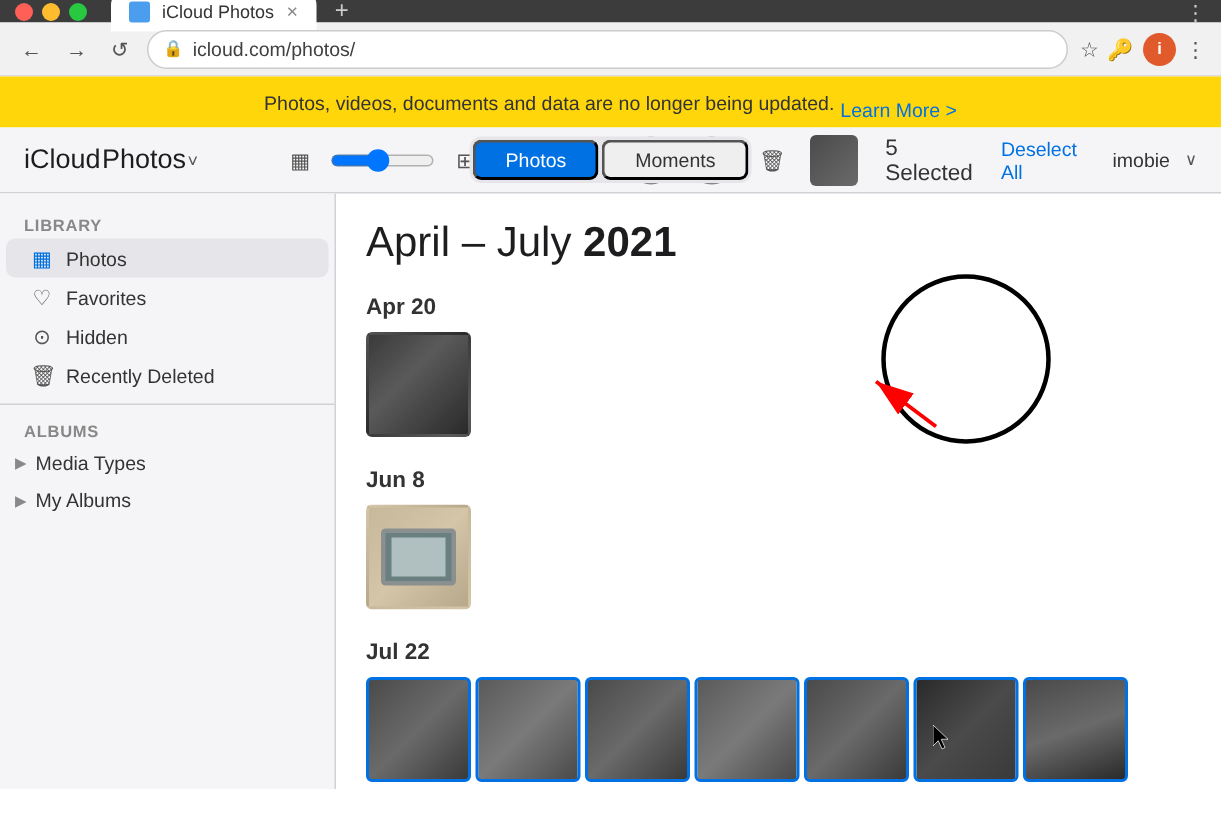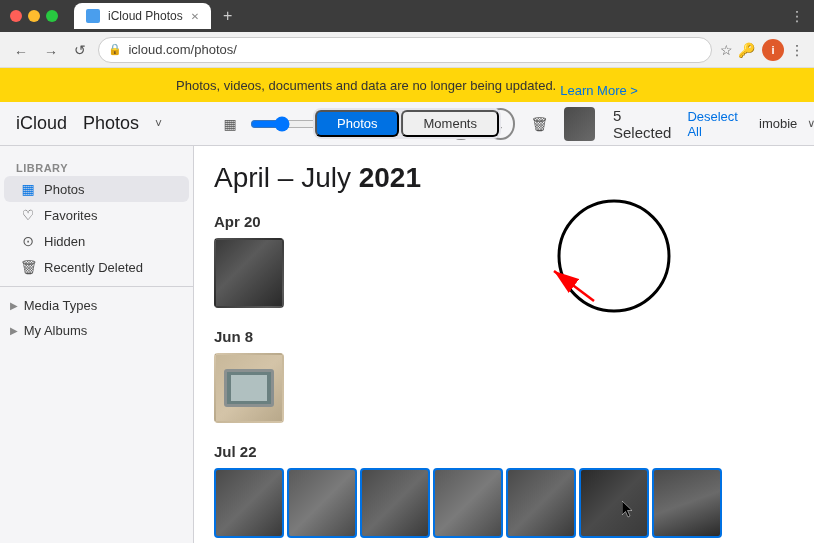--- a/index.html
+++ b/index.html
@@ -1,19 +1,19 @@
 <!DOCTYPE html>
 <html><head>
   <meta charset="utf-8">
   <style>
     * { margin: 0; padding: 0; box-sizing: border-box; }
     body { font-family: -apple-system, BlinkMacSystemFont, 'Segoe UI', sans-serif; background: #fff; width: 814px; height: 543px; overflow: hidden; }
 
     
-    .browser-chrome { background: #3c3c3c; height: 32px; display: flex; align-items: center; padding: 0 10px; gap: 6px; }
+    .browser-chrome { background: #3c3c3c; height: 15px; display: flex; align-items: center; padding: 0 10px; gap: 6px; }
     .traffic-lights { display: flex; gap: 6px; align-items: center; }
     .tl { width: 12px; height: 12px; border-radius: 50%; }
     .tl-red { background: #ff5f57; }
     .tl-yellow { background: #febc2e; }
     .tl-green { background: #28c840; }
     .browser-tab { background: #fff; border-radius: 8px 8px 0 0; padding: 0 12px; height: 26px; display: flex; align-items: center; gap: 8px; font-size: 12px; color: #333; margin-left: 10px; }
     .tab-favicon { width: 14px; height: 14px; background: #4a9eed; border-radius: 2px; }
     .tab-close { color: #888; font-size: 10px; cursor: pointer; }
     .new-tab-btn { color: #ccc; font-size: 16px; margin-left: 6px; cursor: pointer; }
     .browser-more { color: #ccc; margin-left: auto; font-size: 14px; }
@@ -29,35 +29,35 @@
     .addr-action-btn { background: none; border: none; cursor: pointer; color: #555; font-size: 14px; }
     .profile-avatar { width: 22px; height: 22px; border-radius: 50%; background: #e05a2b; display: flex; align-items: center; justify-content: center; color: white; font-size: 11px; font-weight: bold; }
 
     
     .storage-banner { background: #ffd60a; height: 34px; display: flex; align-items: center; justify-content: center; gap: 4px; font-size: 13px; color: #333; }
     .storage-banner strong { font-weight: 600; }
     .learn-more-link { color: #0071e3; font-weight: 500; cursor: pointer; text-decoration: none; margin-top: 10px; }
 
     
     .app-header { height: 44px; background: #f5f5f7; border-bottom: 1px solid #d1d1d6; display: flex; align-items: center; padding: 0 16px; gap: 12px; }
-    .app-logo { font-size: 18px; font-weight: 300; color: #1d1d1f; display: flex; align-items: center; gap: 16px; }
+    .app-logo { font-size: 18px; font-weight: 300; color: #1d1d1f; display: flex; align-items: center; gap: 1px; }
     .logo-chevron { color: #555; font-size: 12px; }
     .header-tabs { display: flex; gap: 0; margin-left: auto; margin-right: auto; background: none; }
     .header-tab { padding: 4px 20px; font-size: 13px; cursor: pointer; border-radius: 6px; color: #333; }
     .header-tab.active { background: #0071e3; color: white; border-radius: 6px; }
     .header-actions { display: flex; gap: 10px; align-items: center; margin-left: auto; }
     .header-action-btn { background: none; border: none; cursor: pointer; color: #555; font-size: 18px; width: 32px; height: 32px; display: flex; align-items: center; justify-content: center; border-radius: 50%; }
     .selected-count { font-size: 15px; font-weight: 500; color: #333; margin-left: 8px; }
     .deselect-all-link { color: #0071e3; font-size: 13px; cursor: pointer; text-decoration: none; }
 
     
     .main-layout { display: flex; height: calc(543px - 32px - 36px - 34px - 44px); }
 
     
-    .sidebar { width: 194px; background: #f5f5f7; border-right: 1px solid #d1d1d6; padding: 10px 0; overflow-y: auto; flex-shrink: 0; }
+    .sidebar { width: 224px; background: #f5f5f7; border-right: 1px solid #d1d1d6; padding: 10px 0; overflow-y: auto; flex-shrink: 0; }
     .sidebar-section-label { font-size: 11px; font-weight: 600; color: #888; padding: 6px 16px 2px; text-transform: uppercase; letter-spacing: 0.5px; }
     .sidebar-item { display: flex; align-items: center; gap: 8px; padding: 5px 16px; font-size: 13px; color: #333; cursor: pointer; border-radius: 6px; margin: 0 4px; }
     .sidebar-item.active { background: #e5e5ea; }
     .sidebar-item-icon { font-size: 14px; color: #555; width: 16px; text-align: center; }
     .sidebar-item-icon.blue { color: #0071e3; }
     .sidebar-group { display: flex; align-items: center; gap: 6px; padding: 5px 10px; font-size: 13px; color: #333; cursor: pointer; }
     .sidebar-group-arrow { font-size: 10px; color: #888; }
     .sidebar-divider { height: 1px; background: #d1d1d6; margin: 6px 0; }
 
     
@@ -173,20 +173,21 @@
       <span class="sidebar-item-icon">⊙</span>
       <span>Hidden</span>
     </div>
     <div class="sidebar-item">
       <span class="sidebar-item-icon">🗑</span>
       <span>Recently Deleted</span>
     </div>
 
     <div class="sidebar-divider"></div>
 
+    <div class="sidebar-section-label">Albums</div>
 
     <div class="sidebar-group">
       <span class="sidebar-group-arrow">▶</span>
       <span>Media Types</span>
     </div>
     <div class="sidebar-group">
       <span class="sidebar-group-arrow">▶</span>
       <span>My Albums</span>
     </div>
   </div>

